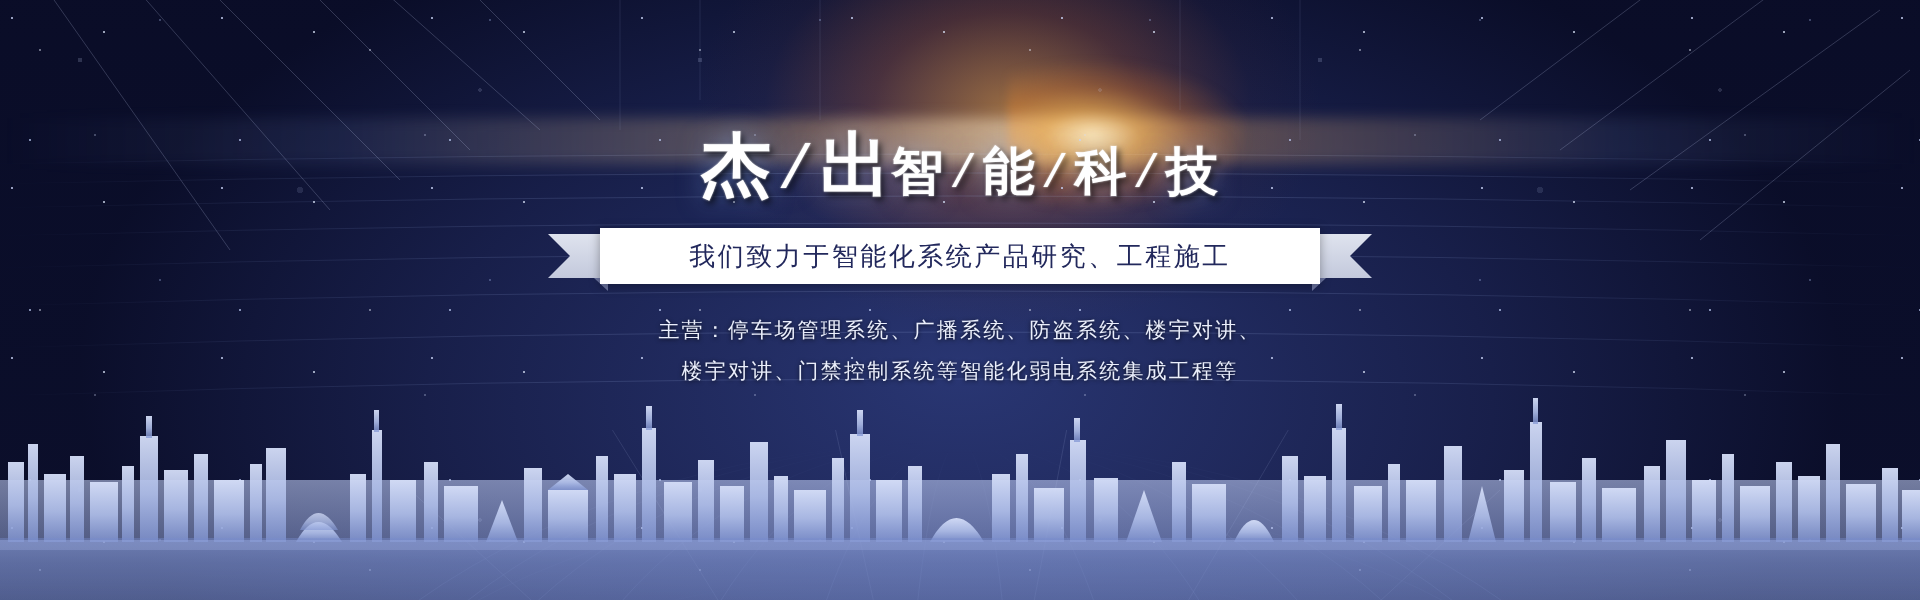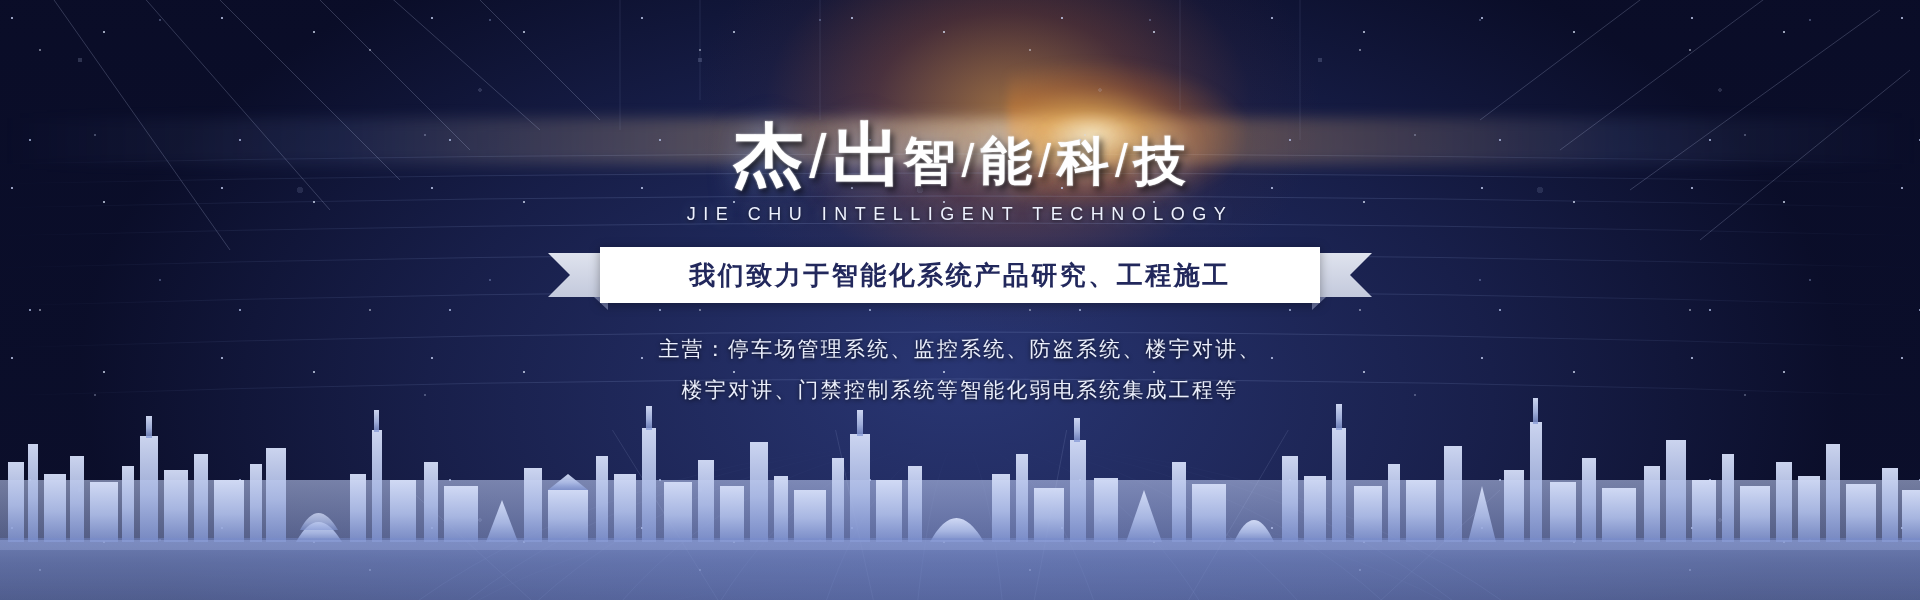--- a/index.html
+++ b/index.html
@@ -62,22 +62,22 @@
     filter:blur(4px);
   }
 
   
   .gridfloor{position:absolute;left:0;right:0;top:150px;height:300px;pointer-events:none;opacity:.45;}
 
   
   .content{position:absolute;left:0;right:0;top:0;text-align:center;}
 
   .title{
-    margin:0;padding-top:120px;
-    font-family:Liberation Sans, sans-serif;
+    margin:16px;padding-top:120px;
+    font-family:Liberation Mono, monospace;
     font-weight:700;font-size:70px;line-height:1;letter-spacing:1px;
     color:#ffffff;
     text-shadow:0 0 2px rgba(255,255,255,.8),3px 4px 7px rgba(0,0,0,.75),0 0 26px rgba(150,190,255,.5);
     white-space:nowrap;
   }
   .title .seg{display:inline-block;vertical-align:baseline;}
   .title .slash{display:inline-block;font-weight:400;font-size:62px;padding:0 5px;transform:translateY(-2px);}
   .title .sm{font-size:52px;}
   .title .sm-slash{font-size:46px;}
 
@@ -103,21 +103,21 @@
   }
   .ribbon .fold.l{left:-6px;clip-path:polygon(0 0,100% 0,100% 100%);}
   .ribbon .fold.r{right:-6px;clip-path:polygon(0 0,100% 0,0 100%);}
   .ribbon .plate{
     position:absolute;inset:0;background:#ffffff;
     box-shadow:0 2px 10px rgba(0,0,0,.35);
     display:flex;align-items:center;justify-content:center;
   }
   .ribbon .plate span{
     font-family:"Liberation Sans",sans-serif;
-    font-size:26px;font-weight:700;letter-spacing:2.5px;color:#22285c;white-space:nowrap;
+    font-size:26px;font-weight:400;letter-spacing:2.5px;color:#22285c;white-space:nowrap;
   }
 
   .desc{margin:30px 0 0;}
   .desc p{
     margin:0 0 9px;
     font-family:"Liberation Sans",sans-serif;
     font-size:21px;letter-spacing:2.2px;line-height:1.5;color:#eaeefb;
     text-shadow:0 1px 4px rgba(0,0,0,.75);
     white-space:nowrap;
   }
@@ -234,34 +234,33 @@
       </g>
     </svg>
   </div>
 
   <div class="content">
 
     <h1 class="title">
       <span class="seg">杰</span><span class="slash">/</span><span class="seg">出</span><span class="seg sm">智</span><span class="slash sm-slash">/</span><span class="seg sm">能</span><span class="slash sm-slash">/</span><span class="seg sm">科</span><span class="slash sm-slash">/</span><span class="seg sm">技</span>
     </h1>
 
-    <div class="subtitle">JIE CHU INTELLIGENT TECHNOLOGY</div>
 
     <div class="ribbon">
       <div class="tail left"></div>
       <div class="tail right"></div>
       <div class="fold l"></div>
       <div class="fold r"></div>
       <div class="plate">
         <span>我们致力于智能化系统产品研究、工程施工</span>
       </div>
     </div>
 
     <div class="desc">
-      <p>主营：停车场管理系统、监控系统、防盗系统、楼宇对讲、</p>
+      <p>主营：停车场管理系统、广播系统、防盗系统、楼宇对讲、</p>
       <p>楼宇对讲、门禁控制系统等智能化弱电系统集成工程等</p>
     </div>
   </div>
 
   <div class="skyline">
     <svg viewBox="0 0 1920 230" preserveAspectRatio="none" aria-hidden="true">
       <defs>
         <linearGradient id="sk" x1="0" y1="0" x2="0" y2="1">
           <stop offset="0%" stop-color="#d5def8" stop-opacity=".95"></stop>
           <stop offset="55%" stop-color="#aebde8" stop-opacity=".9"></stop>

